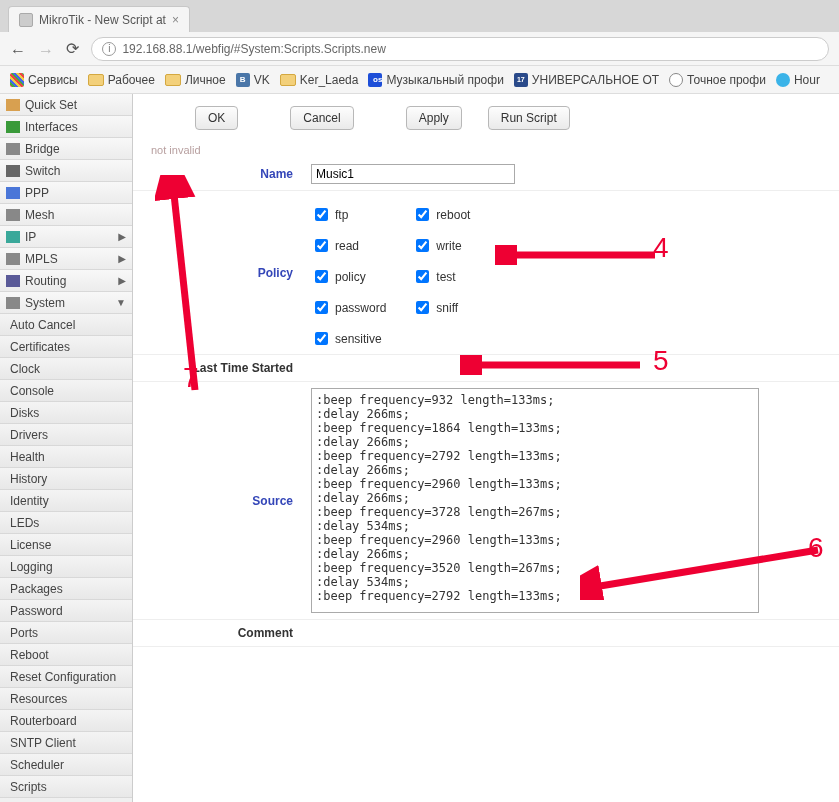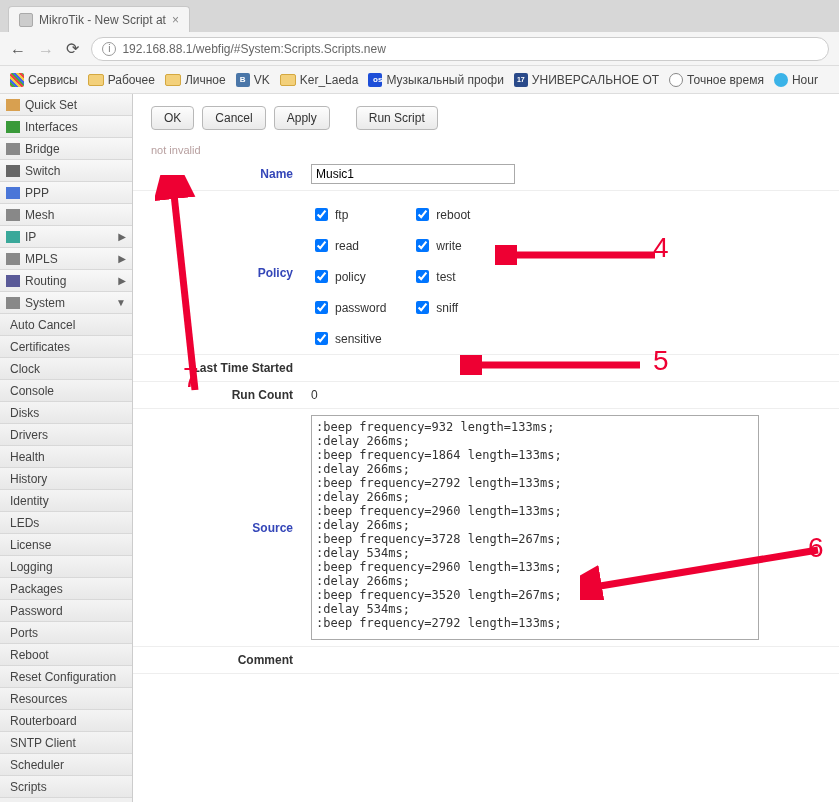--- a/index.html
+++ b/index.html
@@ -66,21 +66,21 @@
   }
   .sb-item.sub { background:linear-gradient(#f4f4f4,#e8e8e8); padding-left:10px;}
   .sb-left{display:flex;align-items:center;gap:5px;}
   .sb-ico{width:14px;height:12px;}
   .sb-arrow{color:#666;font-size:10px;}
   .content { flex:1; background:#fff; overflow:auto; position:relative;}
   .btn-row { padding:12px 18px; display:flex; gap:8px;}
   .btn {
     background:linear-gradient(#fdfdfd,#eaeaea);
     border:1px solid #b8b8b8; border-radius:4px;
-    padding:4px 12px; font-size:12px; color:#333; cursor:pointer;
+    padding:4px 12px; font-size:12px; color:#333; cursor:pointer;margin-left:44px;
   }
   .faded-label { color:#b8a0a0; font-size:11px; padding:2px 18px;}
   .form-row {
     display:flex; align-items:center; gap:18px;
     padding:6px 0; border-bottom:1px solid #eee;
   }
   .form-label {
     width:160px; text-align:right; font-weight:bold; color:#335; font-size:12px;
   }
   .form-label.link { color:#3446b8; }
@@ -144,21 +144,21 @@
       <div class="bm">
         <span class="bm-ico ico-os">os</span>
         <span>Музыкальный профи</span>
       </div>
       <div class="bm">
         <span class="bm-ico ico-17">17</span>
         <span>УНИВЕРСАЛЬНОЕ ОТ</span>
       </div>
       <div class="bm">
         <span class="bm-ico ico-time"></span>
-        <span>Точное время</span>
+        <span>Точное профи</span>
       </div>
       <div class="bm">
         <span class="bm-ico ico-hr"></span>
         <span>Hour</span>
       </div>
     </div>
 </div>
 
 <div class="page">
   <div class="sidebar">
@@ -301,24 +301,20 @@
             <input type="checkbox" checked="" style="">
             <span>sensitive</span>
           </label>
           <label class="chk"></label>
         </div>
     </div>
     <div class="form-row">
       <div class="form-label plain">Last Time Started</div>
       <div class="form-value"></div>
     </div>
-    <div class="form-row">
-      <div class="form-label plain">Run Count</div>
-      <div class="form-value">0</div>
-    </div>
     <div class="form-row" style="align-items:center;">
       <div class="form-label link">Source</div>
       <textarea class="src" style="">:beep frequency=932 length=133ms;
 :delay 266ms;
 :beep frequency=1864 length=133ms;
 :delay 266ms;
 :beep frequency=2792 length=133ms;
 :delay 266ms;
 :beep frequency=2960 length=133ms;
 :delay 266ms;

